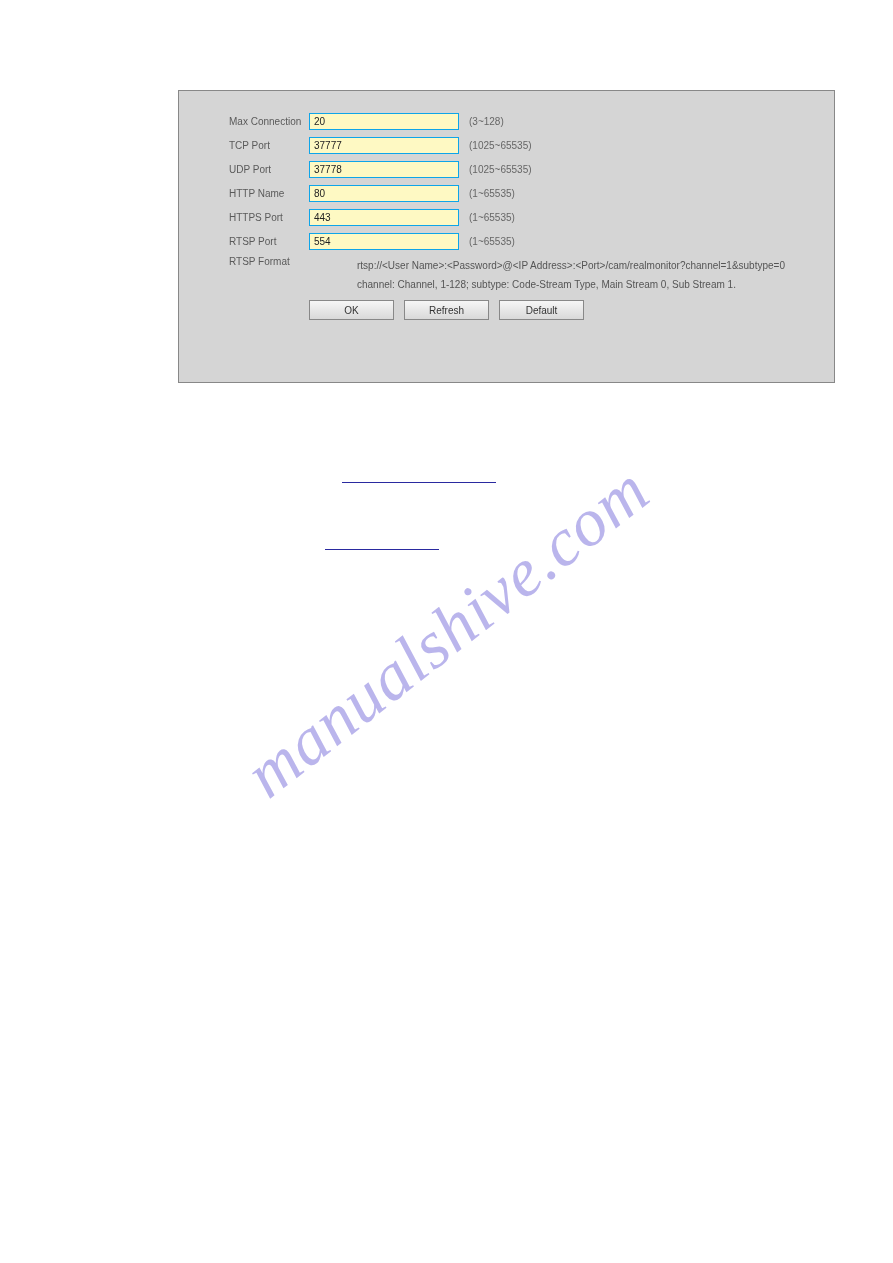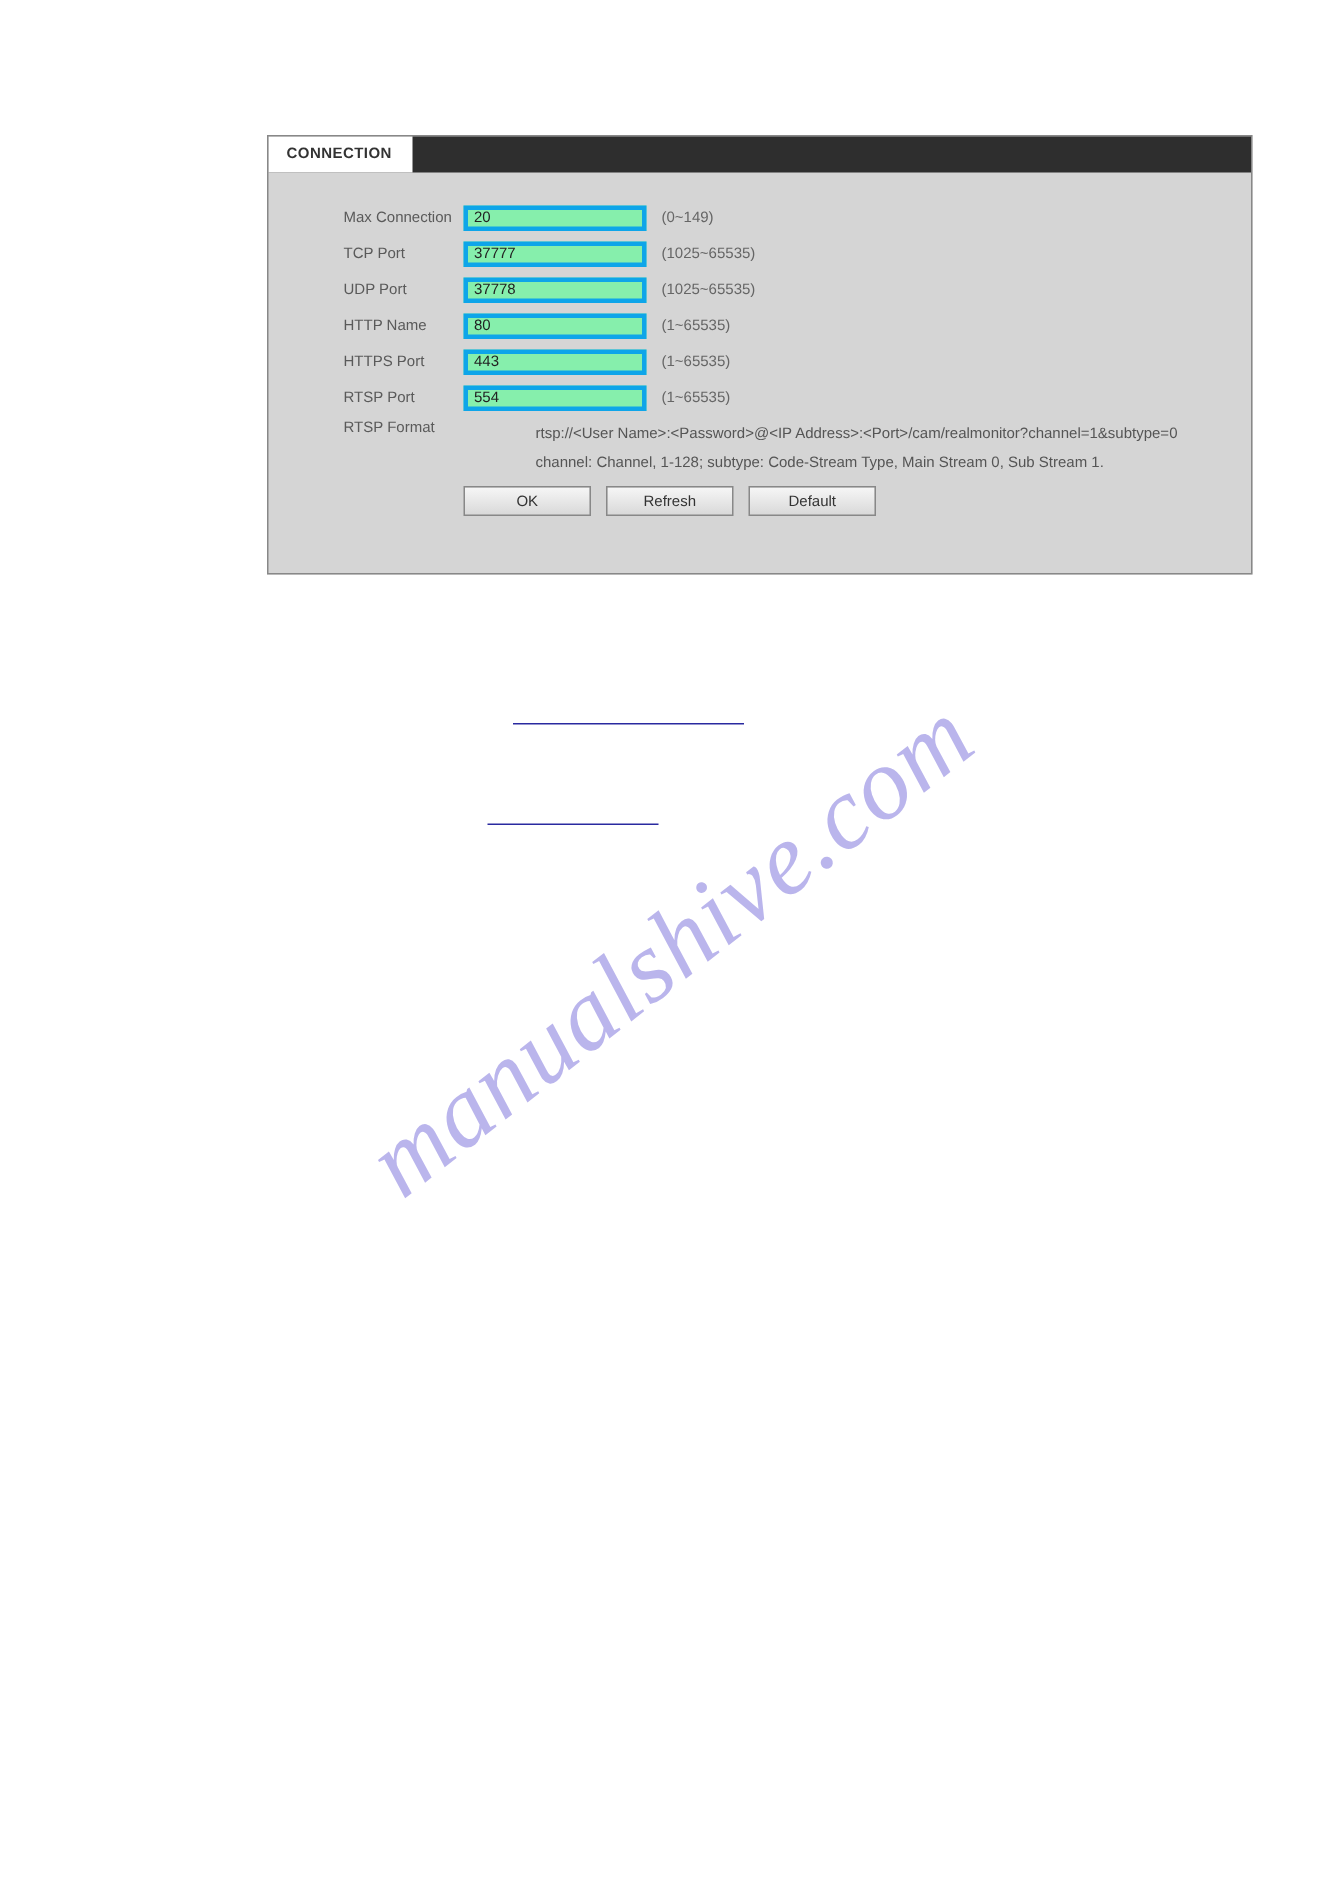--- a/index.html
+++ b/index.html
@@ -41,24 +41,24 @@
   }
   .row {
     display: flex;
     align-items: center;
     height: 24px;
   }
   .label {
     width: 80px;
   }
   .input {
-    width: 122px;
+    width: 150px;
     height: 17px;
-    border: 3px solid #0ea5e9;
-    background: #86efac;
+    border: 1px solid #0ea5e9;
+    background: #fef9c3;
     font-size: 10px;
     padding: 0 4px;
     color: #222;
   }
   .hint {
     margin-left: 10px;
     color: #666;
   }
   .rtsp-row .label { padding-top: 0; }
   .rtsp-text {
@@ -98,29 +98,26 @@
     white-space: nowrap;
     pointer-events: none;
     font-family: Georgia, serif;
     letter-spacing: 1px;
   }
 </style>
 </head>
 <body>
 
 <div class="panel">
-  <div class="tab-bar">
-    <div class="tab">CONNECTION</div>
-  </div>
   <div class="form">
 
     <div class="row">
       <span class="label">Max Connection</span>
       <input class="input" value="20" style="">
-      <span class="hint">(0~149)</span>
+      <span class="hint">(3~128)</span>
     </div>
 
     <div class="row">
       <span class="label">TCP Port</span>
       <input class="input" value="37777" style="">
       <span class="hint">(1025~65535)</span>
     </div>
 
     <div class="row">
       <span class="label">UDP Port</span>

